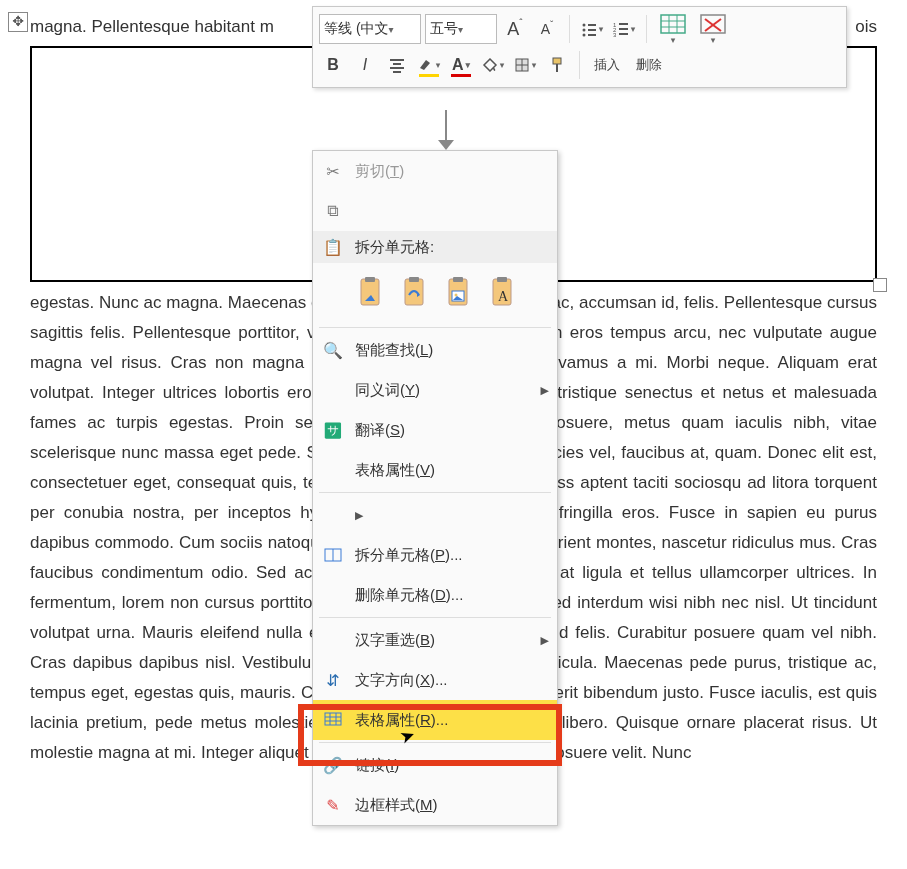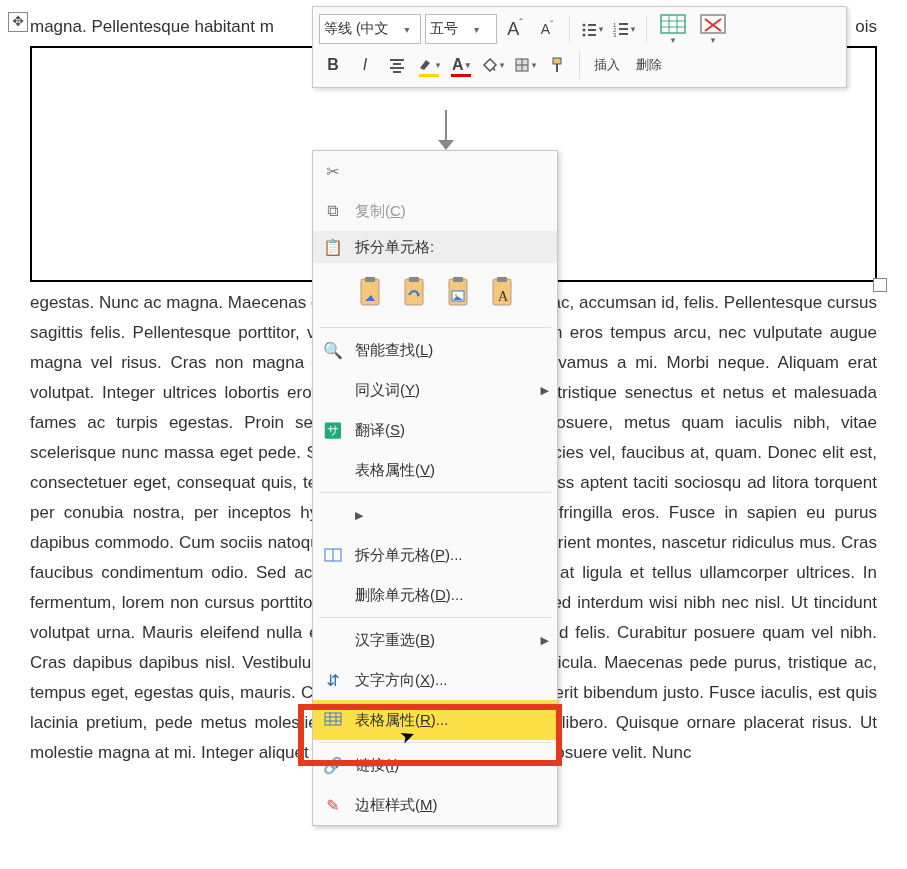--- a/index.html
+++ b/index.html
@@ -75,21 +75,21 @@
   }
   .mt-combo {
     display: inline-flex;
     align-items: center;
     border: 1px solid #bbb;
     background: #fff;
     height: 28px;
     padding: 0 4px;
     font-size: 14px;
     color: #333;
-    gap: 16px;
+    gap: 0;
   }
   .mt-combo .dd { font-size: 10px; color: #666; }
   .mt-btn {
     width: 28px; height: 28px;
     display: inline-flex;
     align-items: center;
     justify-content: center;
     font-size: 16px;
     color: #444;
     cursor: default;
@@ -333,24 +333,24 @@
     <span class="mt-label">删除</span>
   </div>
 </div>
 
 <div class="pointer-tail"></div>
 <div class="pointer-head"></div>
 
 <div class="context-menu">
   <div class="cm-item disabled">
     <span class="cm-icon">✂</span>
+    <span class="cm-label"><span>剪切</span>(<span class="cm-hotkey-u">T</span>)</span>
   </div>
   <div class="cm-item disabled">
     <span class="cm-icon">⧉</span>
-    <span class="cm-label"><span>复制</span>(<span class="cm-hotkey-u">C</span>)</span>
   </div>
   <div class="cm-section-label">
     <span class="cm-icon" style="margin-left:-34px;margin-right:10px">📋</span>
     <span>拆分单元格:</span>
   </div>
   <div class="cm-paste-row">
     <span class="paste-opt">
       <svg width="26" height="32">
           <rect x="4" y="2" width="18" height="26" rx="2" fill="#f4c77b" stroke="#b98"></rect>
           <rect x="8" y="0" width="10" height="5" rx="1" fill="#888"></rect>

